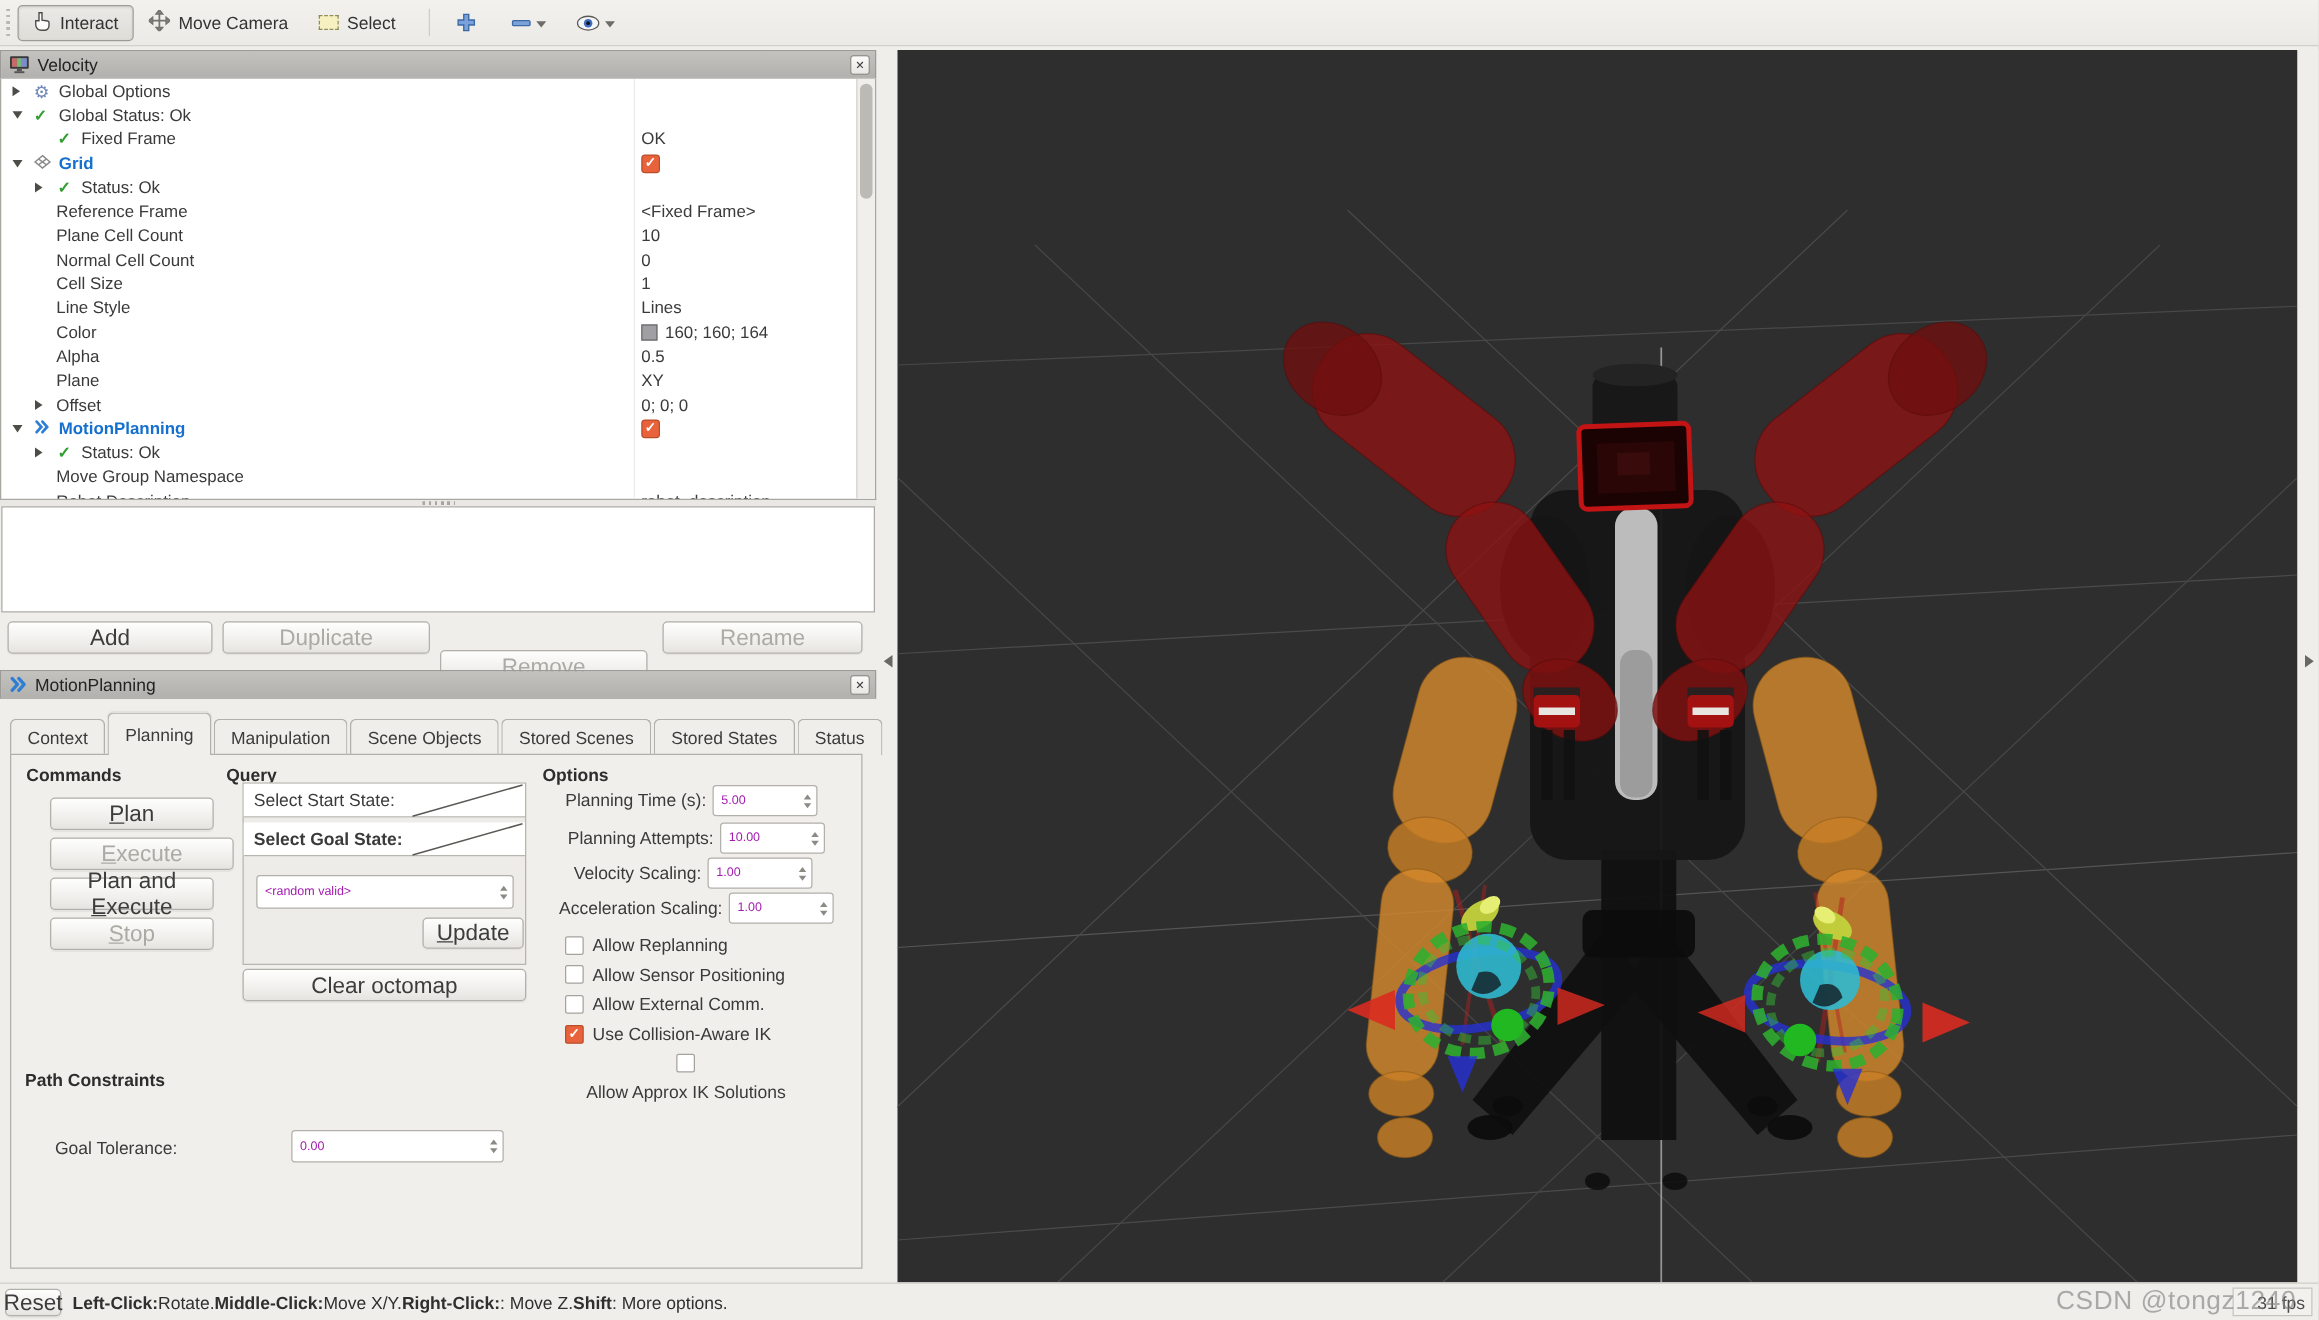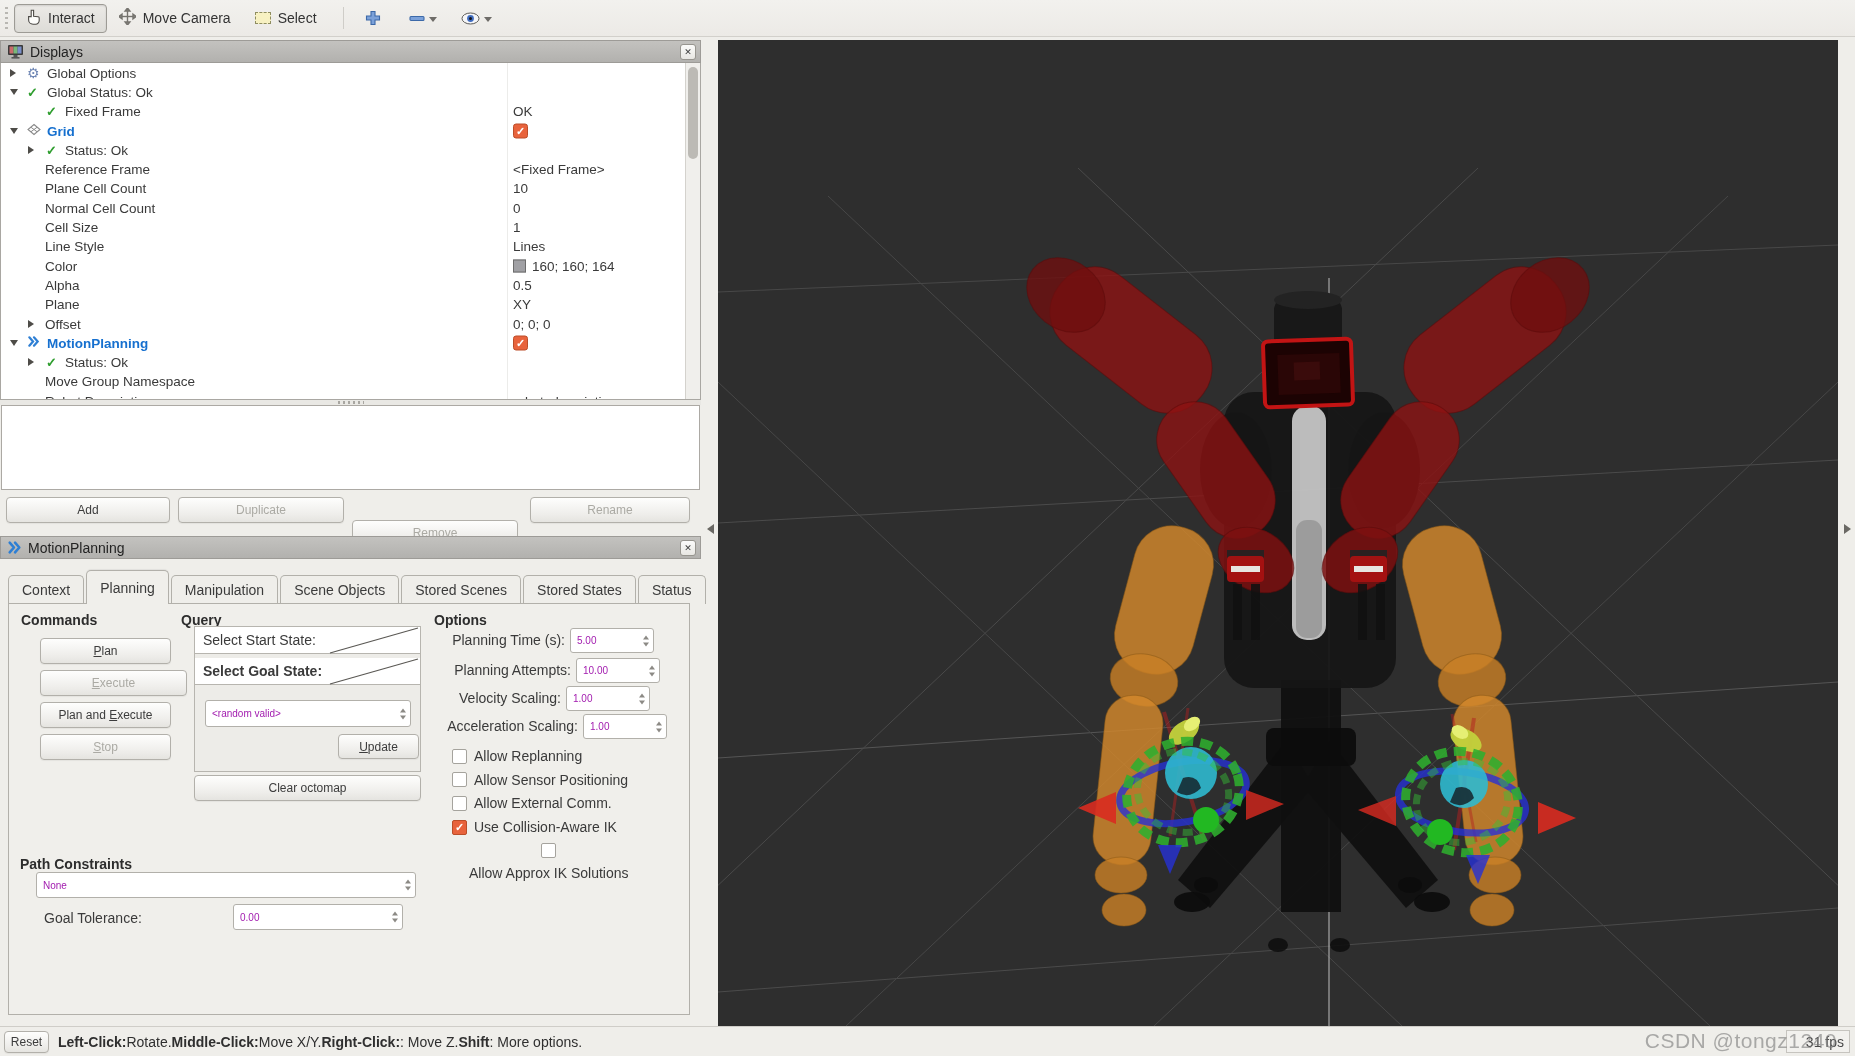--- a/index.html
+++ b/index.html
@@ -20,21 +20,21 @@
     border-radius:4px; border:1px solid transparent; color:#333; }
   .tool-btn.active { border:1px solid #9d9b95; background:linear-gradient(#eceae7,#dddcd7);
     box-shadow:inset 0 1px 2px rgba(0,0,0,.12); }
   .tb-sep { width:1px; height:22px; background:#cfcdc8; margin:0 12px 0 14px; }
   .tb-icon-btn { display:flex; align-items:center; gap:4px; padding:0 9px; height:28px; }
   .caret-down { width:0; height:0; border-left:4px solid transparent; border-right:4px solid transparent;
     border-top:5px solid #6e6c68; margin-top:3px; }
   
   .btn { position:absolute; border:1px solid #b2b0aa; border-radius:4px; text-align:center;
     background:linear-gradient(#fefefd,#eeedea 70%,#e5e4e0); color:#3c3c3c;
-    display:flex; align-items:center; justify-content:center; font-size:12px;
+    display:flex; align-items:center; justify-content:center; font-size:18px;
     box-shadow:0 1px 1px rgba(0,0,0,.05); }
   .btn.disabled { color:#abaaa4; }
   .panel-header { position:absolute; left:0; width:701px; height:23px;
     background:linear-gradient(#c3c2bf,#b2b1ae); border:1px solid #9d9b97;
     display:flex; align-items:center; padding:0 6px; gap:6px; color:#232323; }
   .close-box { position:absolute; right:4px; top:3px; width:16px; height:16px;
     border:1px solid #97958f; border-radius:3px; background:linear-gradient(#fbfbfa,#e8e7e3);
     font-size:9px; line-height:14px; text-align:center; color:#3d3d3d; }
   .spin { position:absolute; background:#fff; border:1px solid #b2b0aa; border-radius:3px;
     display:flex; align-items:center; padding-left:6px; font-size:10px; color:#a21caf; }
@@ -159,21 +159,21 @@
 
   <div class="panel-header" style="top:40px;">
     <svg width="17" height="15" viewBox="0 0 17 15">
         <rect x="1" y="1" width="15" height="10" rx="1" fill="#3a3a3a"></rect>
         <rect x="2.5" y="2.5" width="4" height="7" fill="#c96a6a"></rect>
         <rect x="6.5" y="2.5" width="4" height="7" fill="#79b879"></rect>
         <rect x="10.5" y="2.5" width="4" height="7" fill="#7a8fc9"></rect>
         <rect x="6.5" y="11" width="4" height="2" fill="#555"></rect>
         <rect x="4.5" y="13" width="8" height="1.6" fill="#555"></rect>
       </svg>
-    <span>Displays</span>
+    <span>Velocity</span>
     <span class="close-box">✕</span>
   </div>
 
   <div class="tree" id="displays-tree">
     <div class="tree-divider"></div>
     <div class="scrollbar">
       <div class="scroll-thumb" style="top:4px;height:92px;"></div>
     </div>
   <div class="trow">
         <div class="arr-r abs" style="left: 9px;"></div>
@@ -402,27 +402,20 @@
           <span class="cb on">✓</span>
           <span>Use Collision-Aware IK</span>
         </div>
         <div class="checkrow" style="left: 460px; top: 238.8px; flex-direction: column;">
           <span class="cb"></span>
           <span>Allow Approx IK Solutions</span>
         </div>
       </div>
 
     <div class="sec-label" style="left:11px;top:252px;">Path Constraints</div>
-    <div class="spin" style="left:27px;top:268px;width:380px;height:26px;">
-      <span>None</span>
-      <span class="spin-arrows">
-          <span class="tri-up"></span>
-          <span class="tri-dn"></span>
-        </span>
-    </div>
     <div style="position:absolute;left:35px;top:306px;">Goal Tolerance:</div>
     <div class="spin" style="left:224px;top:300px;width:170px;height:26px;">
       <span>0.00</span>
       <span class="spin-arrows">
           <span class="tri-up"></span>
           <span class="tri-dn"></span>
         </span>
     </div>
   </div>
 

